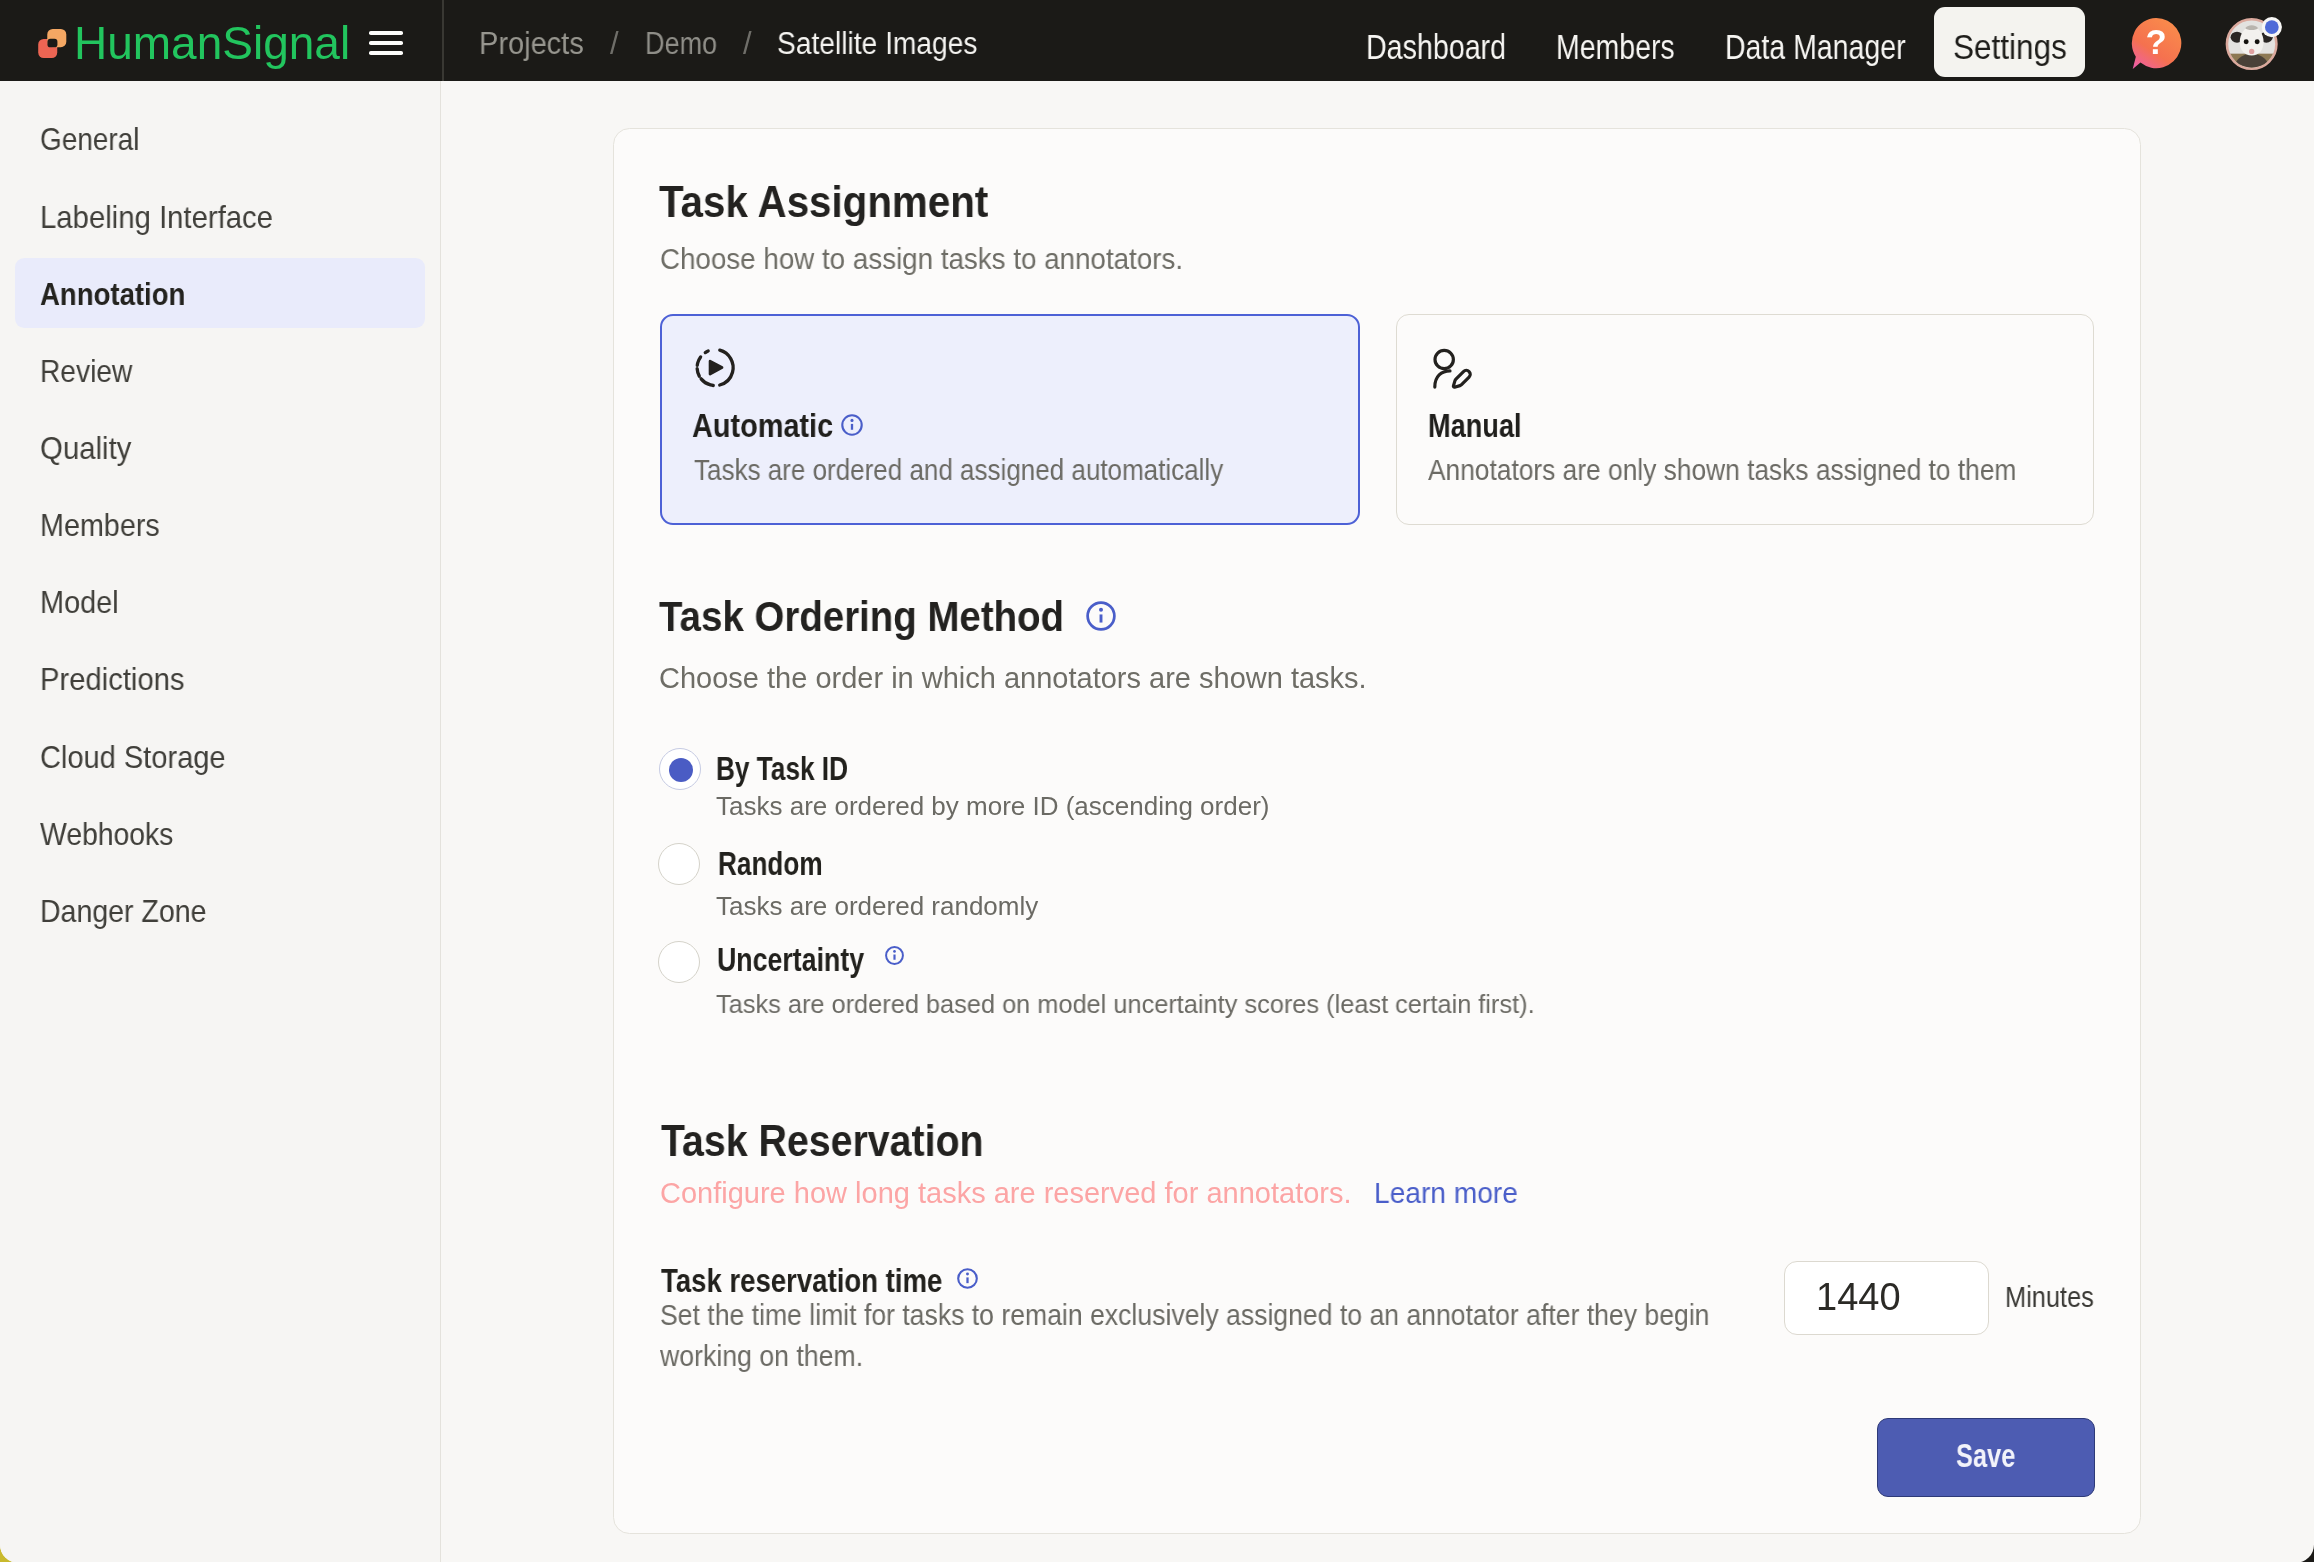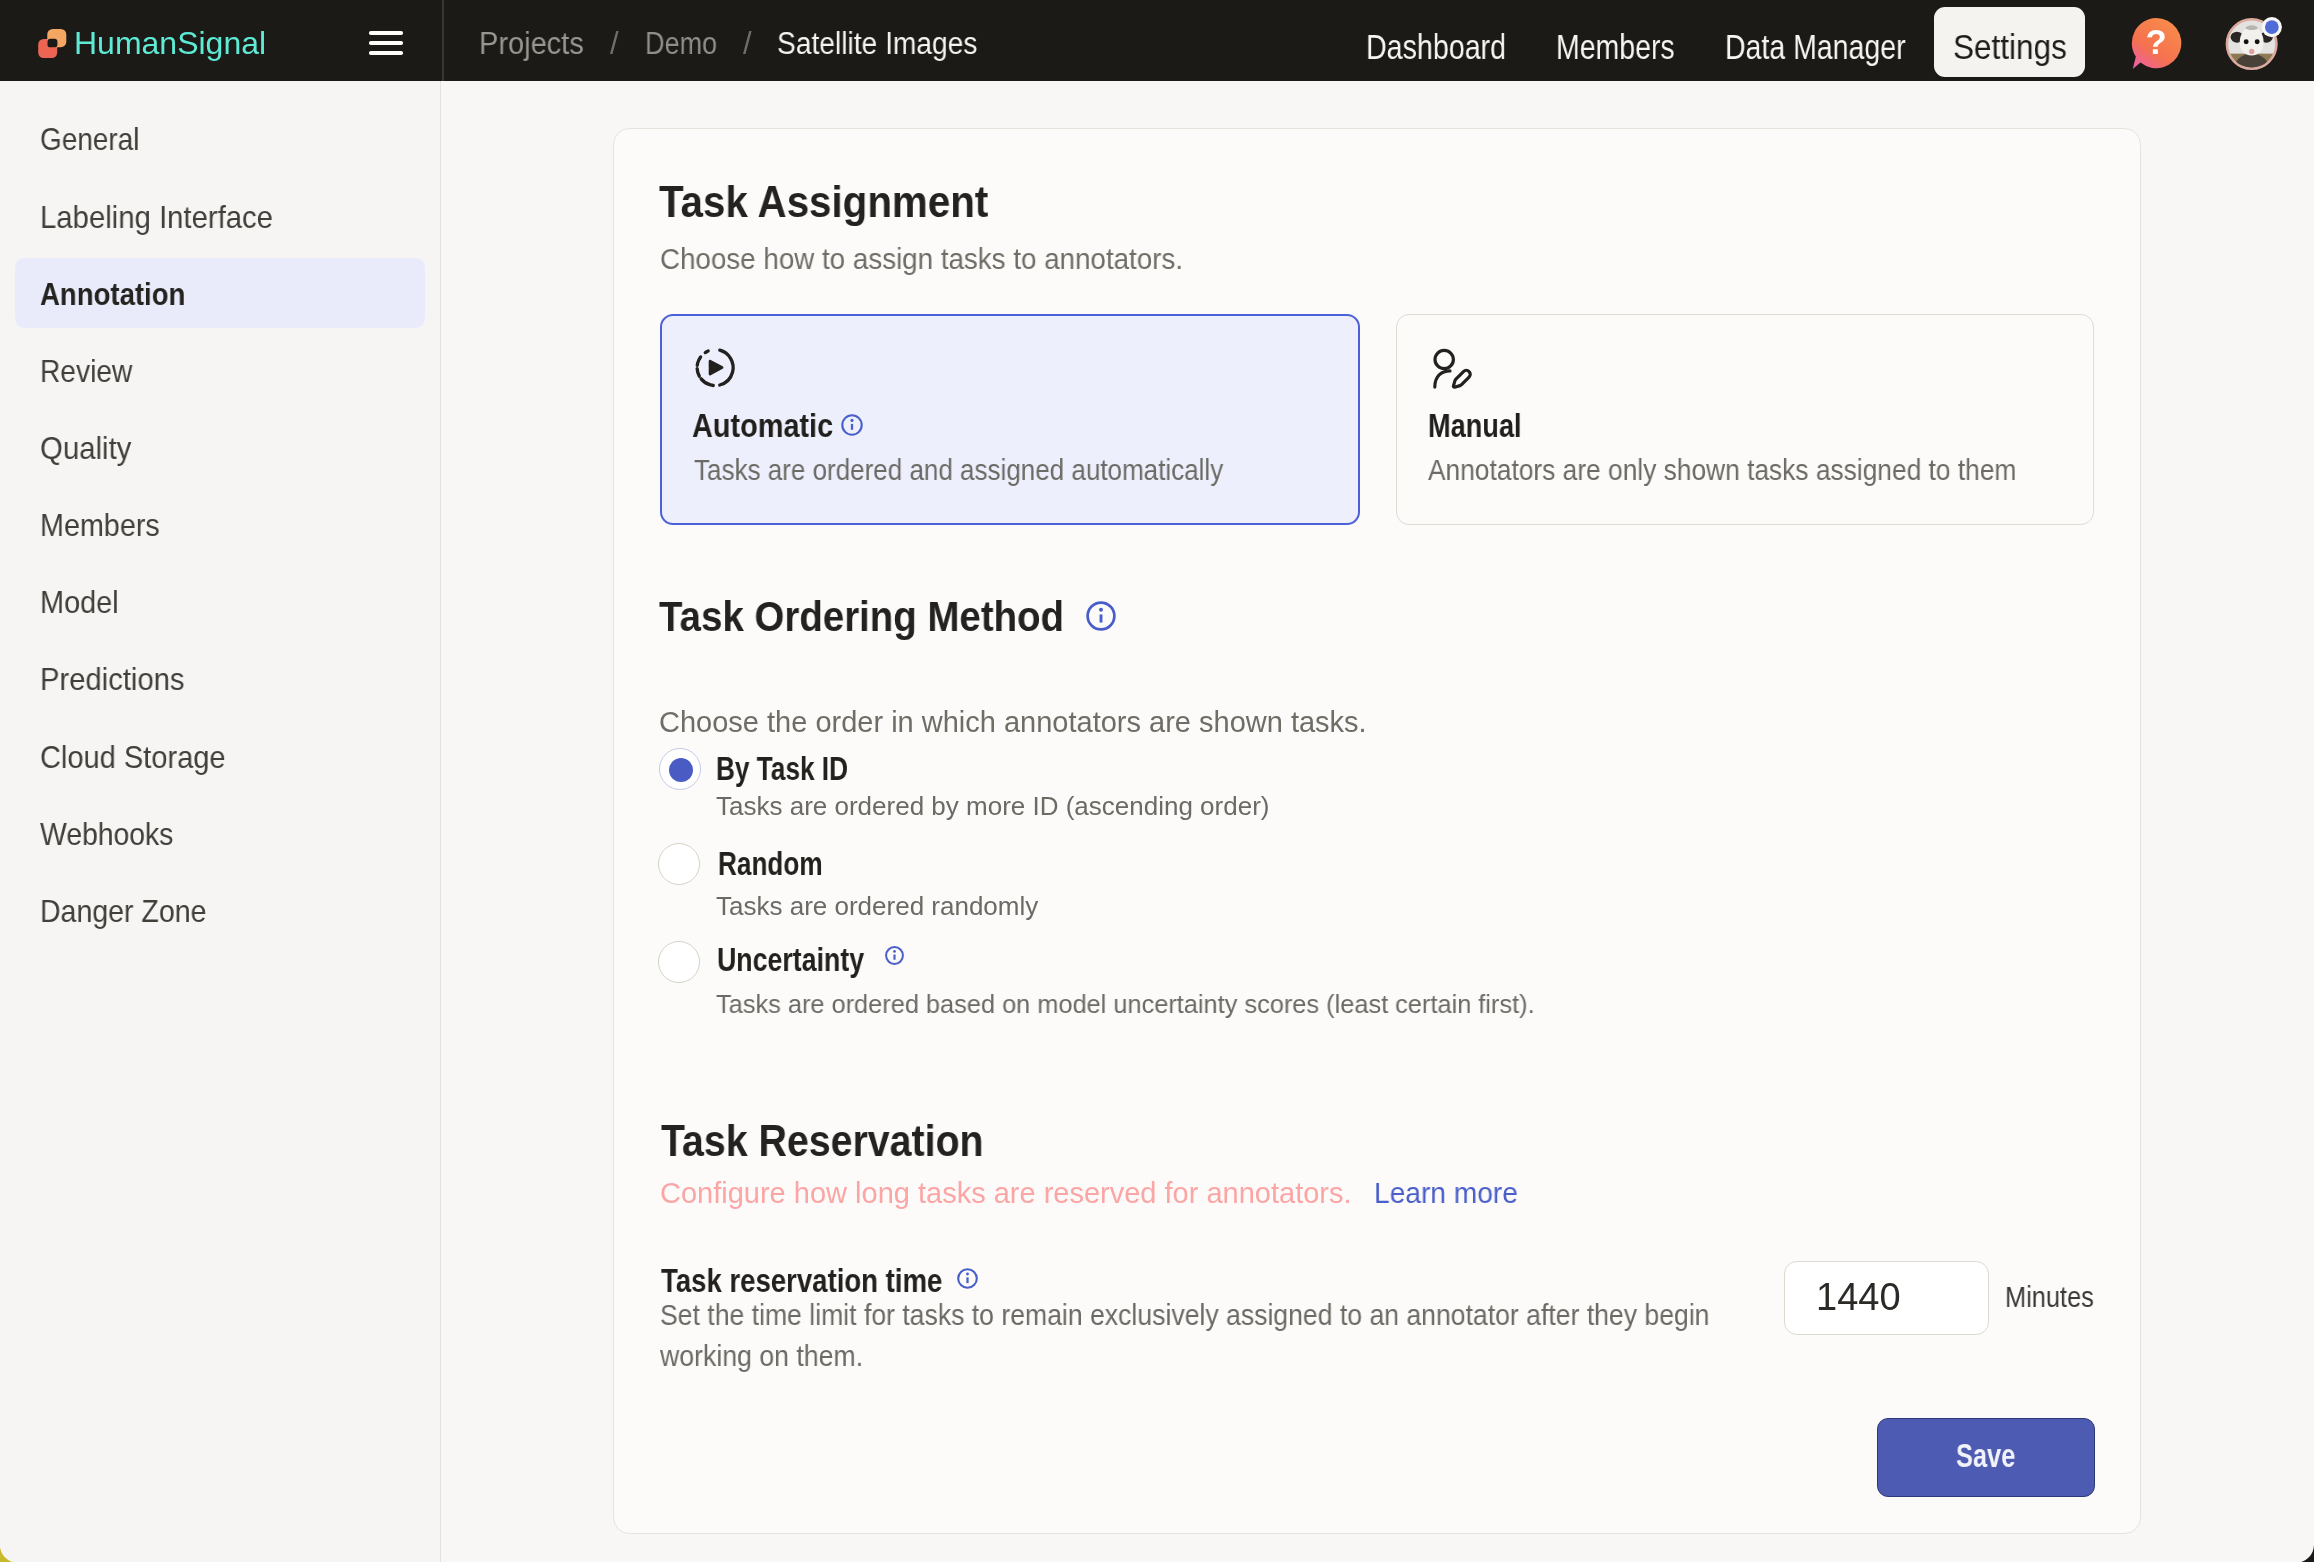--- a/index.html
+++ b/index.html
@@ -101,21 +101,21 @@
 </svg>
 
 <div class="abs" style="left:659px;top:748px;width:42px;height:42px;border-radius:50%;background:#fff;border:1.8px solid #c6cbe3;"></div>
 <div class="abs" style="left:669px;top:758px;width:24px;height:24px;border-radius:50%;background:#4a5cc4;"></div>
 <div class="abs" style="left:658px;top:843px;width:42px;height:42px;border-radius:50%;background:#fff;border:1.8px solid #d5d3ca;"></div>
 <div class="abs" style="left:658px;top:941px;width:42px;height:42px;border-radius:50%;background:#fff;border:1.8px solid #d5d3ca;"></div>
 
 <div class="abs" style="left:1784px;top:1261px;width:205px;height:74px;background:#fff;border:1.8px solid #dcd9d0;border-radius:13px;"></div>
 <div class="abs" style="left:1877px;top:1418px;width:218px;height:79px;background:#4d5cb2;border:1.8px solid #2e3a78;border-radius:11px;"></div>
 
-<div class="t" style="left:74px;top:23px;font-size:32px;font-weight:400;color:#5eead4;line-height:41px;">HumanSignal</div>
+<div class="t" style="left:74px;top:23px;font-size:46px;font-weight:400;color:#22c55e;line-height:41px;">HumanSignal</div>
 <div class="t" style="left:479px;top:28px;font-size:31px;font-weight:400;color:#97968f;line-height:31px;transform:scaleX(0.936);transform-origin:0 0;">Projects</div>
 <div class="t" style="left:610px;top:28px;font-size:31px;font-weight:400;color:#6f6e69;line-height:31px;">/</div>
 <div class="t" style="left:645px;top:28px;font-size:31px;font-weight:400;color:#8f8e88;line-height:31px;transform:scaleX(0.871);transform-origin:0 0;">Demo</div>
 <div class="t" style="left:743px;top:28px;font-size:31px;font-weight:400;color:#6f6e69;line-height:31px;">/</div>
 <div class="t" style="left:777px;top:28px;font-size:31px;font-weight:400;color:#f4f3f0;line-height:31px;transform:scaleX(0.909);transform-origin:0 0;">Satellite Images</div>
 <div class="t" style="left:1366px;top:29px;font-size:35px;font-weight:400;color:#f6f5f2;line-height:35px;transform:scaleX(0.818);transform-origin:0 0;">Dashboard</div>
 <div class="t" style="left:1556px;top:29px;font-size:35px;font-weight:400;color:#f6f5f2;line-height:35px;transform:scaleX(0.814);transform-origin:0 0;">Members</div>
 <div class="t" style="left:1725px;top:29px;font-size:35px;font-weight:400;color:#f6f5f2;line-height:35px;transform:scaleX(0.814);transform-origin:0 0;">Data Manager</div>
 <div class="t" style="left:1953px;top:29px;font-size:35px;font-weight:400;color:#1e1d1a;line-height:35px;transform:scaleX(0.9);transform-origin:0 0;">Settings</div>
 <div class="t" style="left:40px;top:123px;font-size:32px;font-weight:400;color:#403f3a;line-height:32px;transform:scaleX(0.873);transform-origin:0 0;">General</div>
@@ -129,21 +129,21 @@
 <div class="t" style="left:40px;top:741px;font-size:32px;font-weight:400;color:#403f3a;line-height:32px;transform:scaleX(0.907);transform-origin:0 0;">Cloud Storage</div>
 <div class="t" style="left:40px;top:818px;font-size:32px;font-weight:400;color:#403f3a;line-height:32px;transform:scaleX(0.886);transform-origin:0 0;">Webhooks</div>
 <div class="t" style="left:40px;top:895px;font-size:32px;font-weight:400;color:#403f3a;line-height:32px;transform:scaleX(0.891);transform-origin:0 0;">Danger Zone</div>
 <div class="t" style="left:659px;top:180px;font-size:44px;font-weight:700;color:#232220;line-height:44px;transform:scaleX(0.916);transform-origin:0 0;">Task Assignment</div>
 <div class="t" style="left:660px;top:245px;font-size:29px;font-weight:400;color:#6e6d66;line-height:29px;transform:scaleX(0.957);transform-origin:0 0;">Choose how to assign tasks to annotators.</div>
 <div class="t" style="left:692px;top:409px;font-size:33px;font-weight:700;color:#201f1c;line-height:33px;transform:scaleX(0.875);transform-origin:0 0;">Automatic</div>
 <div class="t" style="left:694px;top:456px;font-size:29px;font-weight:400;color:#6b6a64;line-height:29px;transform:scaleX(0.897);transform-origin:0 0;">Tasks are ordered and assigned automatically</div>
 <div class="t" style="left:1428px;top:409px;font-size:33px;font-weight:700;color:#201f1c;line-height:33px;transform:scaleX(0.823);transform-origin:0 0;">Manual</div>
 <div class="t" style="left:1428px;top:456px;font-size:29px;font-weight:400;color:#6b6a64;line-height:29px;transform:scaleX(0.908);transform-origin:0 0;">Annotators are only shown tasks assigned to them</div>
 <div class="t" style="left:659px;top:595px;font-size:43px;font-weight:700;color:#232220;line-height:43px;transform:scaleX(0.894);transform-origin:0 0;">Task Ordering Method</div>
-<div class="t" style="left:659px;top:708px;font-size:29px;font-weight:400;color:#6e6d66;line-height:29px;">Choose the order in which annotators are shown tasks.</div>
+<div class="t" style="left:659px;top:664px;font-size:29px;font-weight:400;color:#6e6d66;line-height:29px;">Choose the order in which annotators are shown tasks.</div>
 <div class="t" style="left:716px;top:752px;font-size:33px;font-weight:700;color:#22211d;line-height:33px;transform:scaleX(0.794);transform-origin:0 0;">By Task ID</div>
 <div class="t" style="left:716px;top:793px;font-size:26px;font-weight:400;color:#6b6a64;line-height:26px;">Tasks are ordered by more ID (ascending order)</div>
 <div class="t" style="left:718px;top:847px;font-size:33px;font-weight:700;color:#22211d;line-height:33px;transform:scaleX(0.792);transform-origin:0 0;">Random</div>
 <div class="t" style="left:716px;top:893px;font-size:26px;font-weight:400;color:#6b6a64;line-height:26px;text-align:right;">Tasks are ordered randomly</div>
 <div class="t" style="left:717px;top:943px;font-size:33px;font-weight:700;color:#22211d;line-height:33px;transform:scaleX(0.81);transform-origin:0 0;">Uncertainty</div>
 <div class="t" style="left:716px;top:991px;font-size:26px;font-weight:400;color:#6b6a64;line-height:26px;transform:scaleX(0.975);transform-origin:0 0;">Tasks are ordered based on model uncertainty scores (least certain first).</div>
 <div class="t" style="left:661px;top:1119px;font-size:44px;font-weight:700;color:#232220;line-height:44px;transform:scaleX(0.893);transform-origin:0 0;">Task Reservation</div>
 <div class="t" style="left:660px;top:1179px;font-size:29px;font-weight:400;color:#fca5a5;line-height:29px;">Configure how long tasks are reserved for annotators.</div>
 <div class="t" style="left:1374px;top:1179px;font-size:29px;font-weight:400;color:#4a5ec9;line-height:29px;transform:scaleX(0.97);transform-origin:0 0;">Learn more</div>
 <div class="t" style="left:661px;top:1264px;font-size:33px;font-weight:700;color:#22211d;line-height:33px;transform:scaleX(0.835);transform-origin:0 0;">Task reservation time</div>

